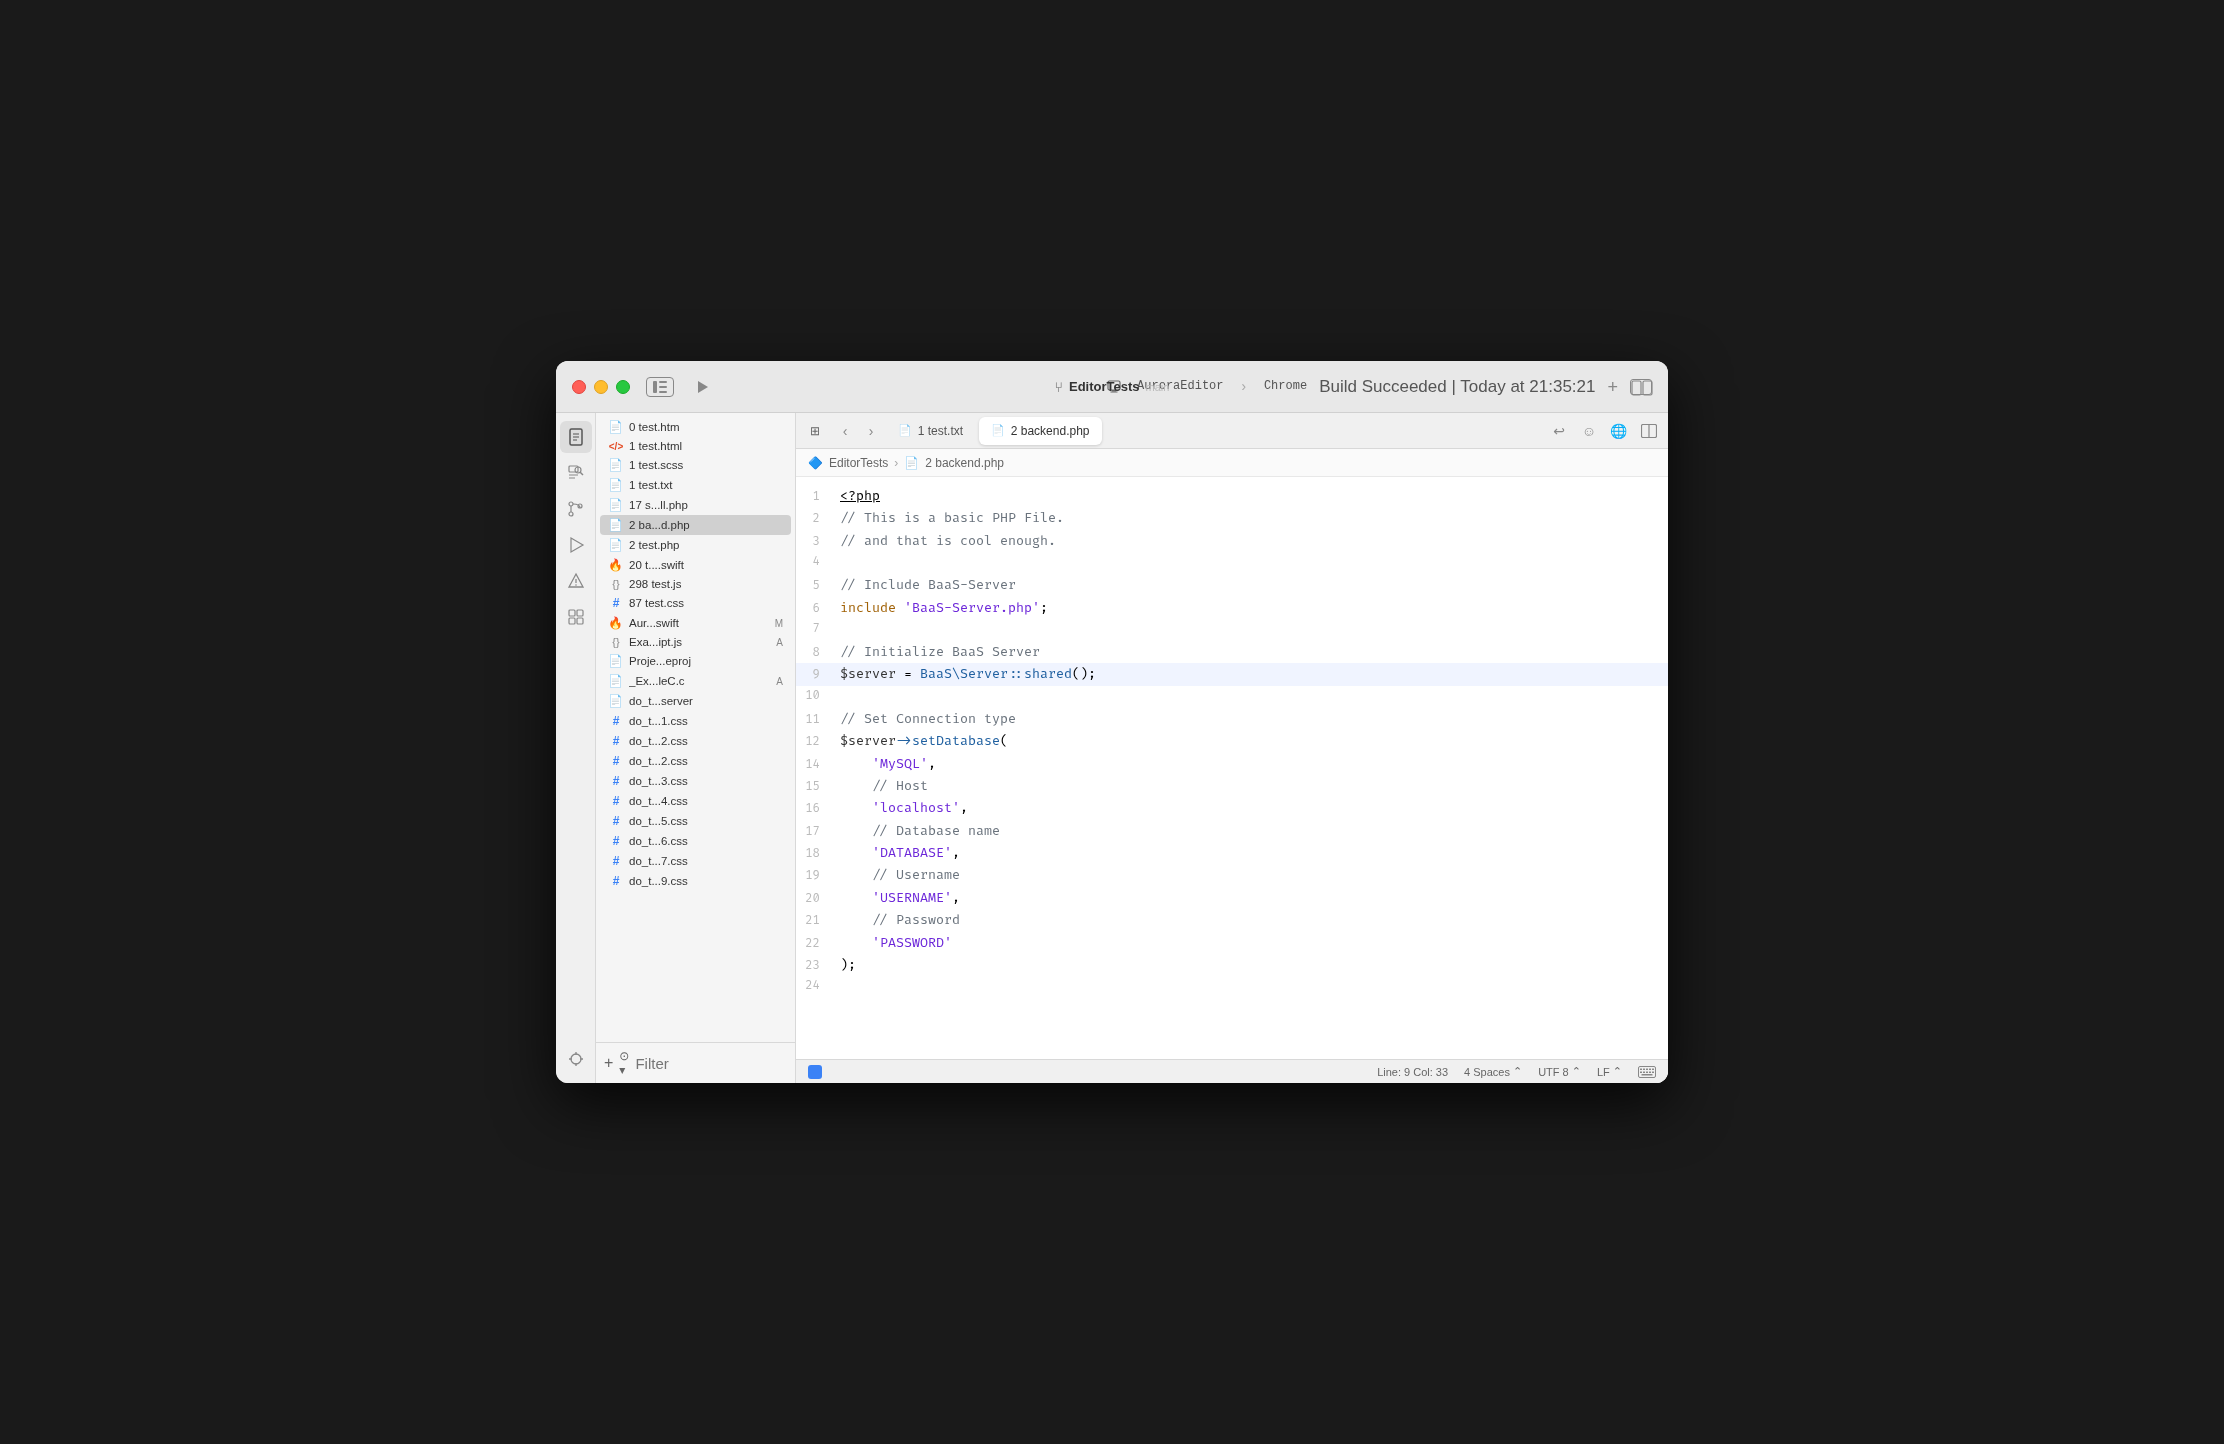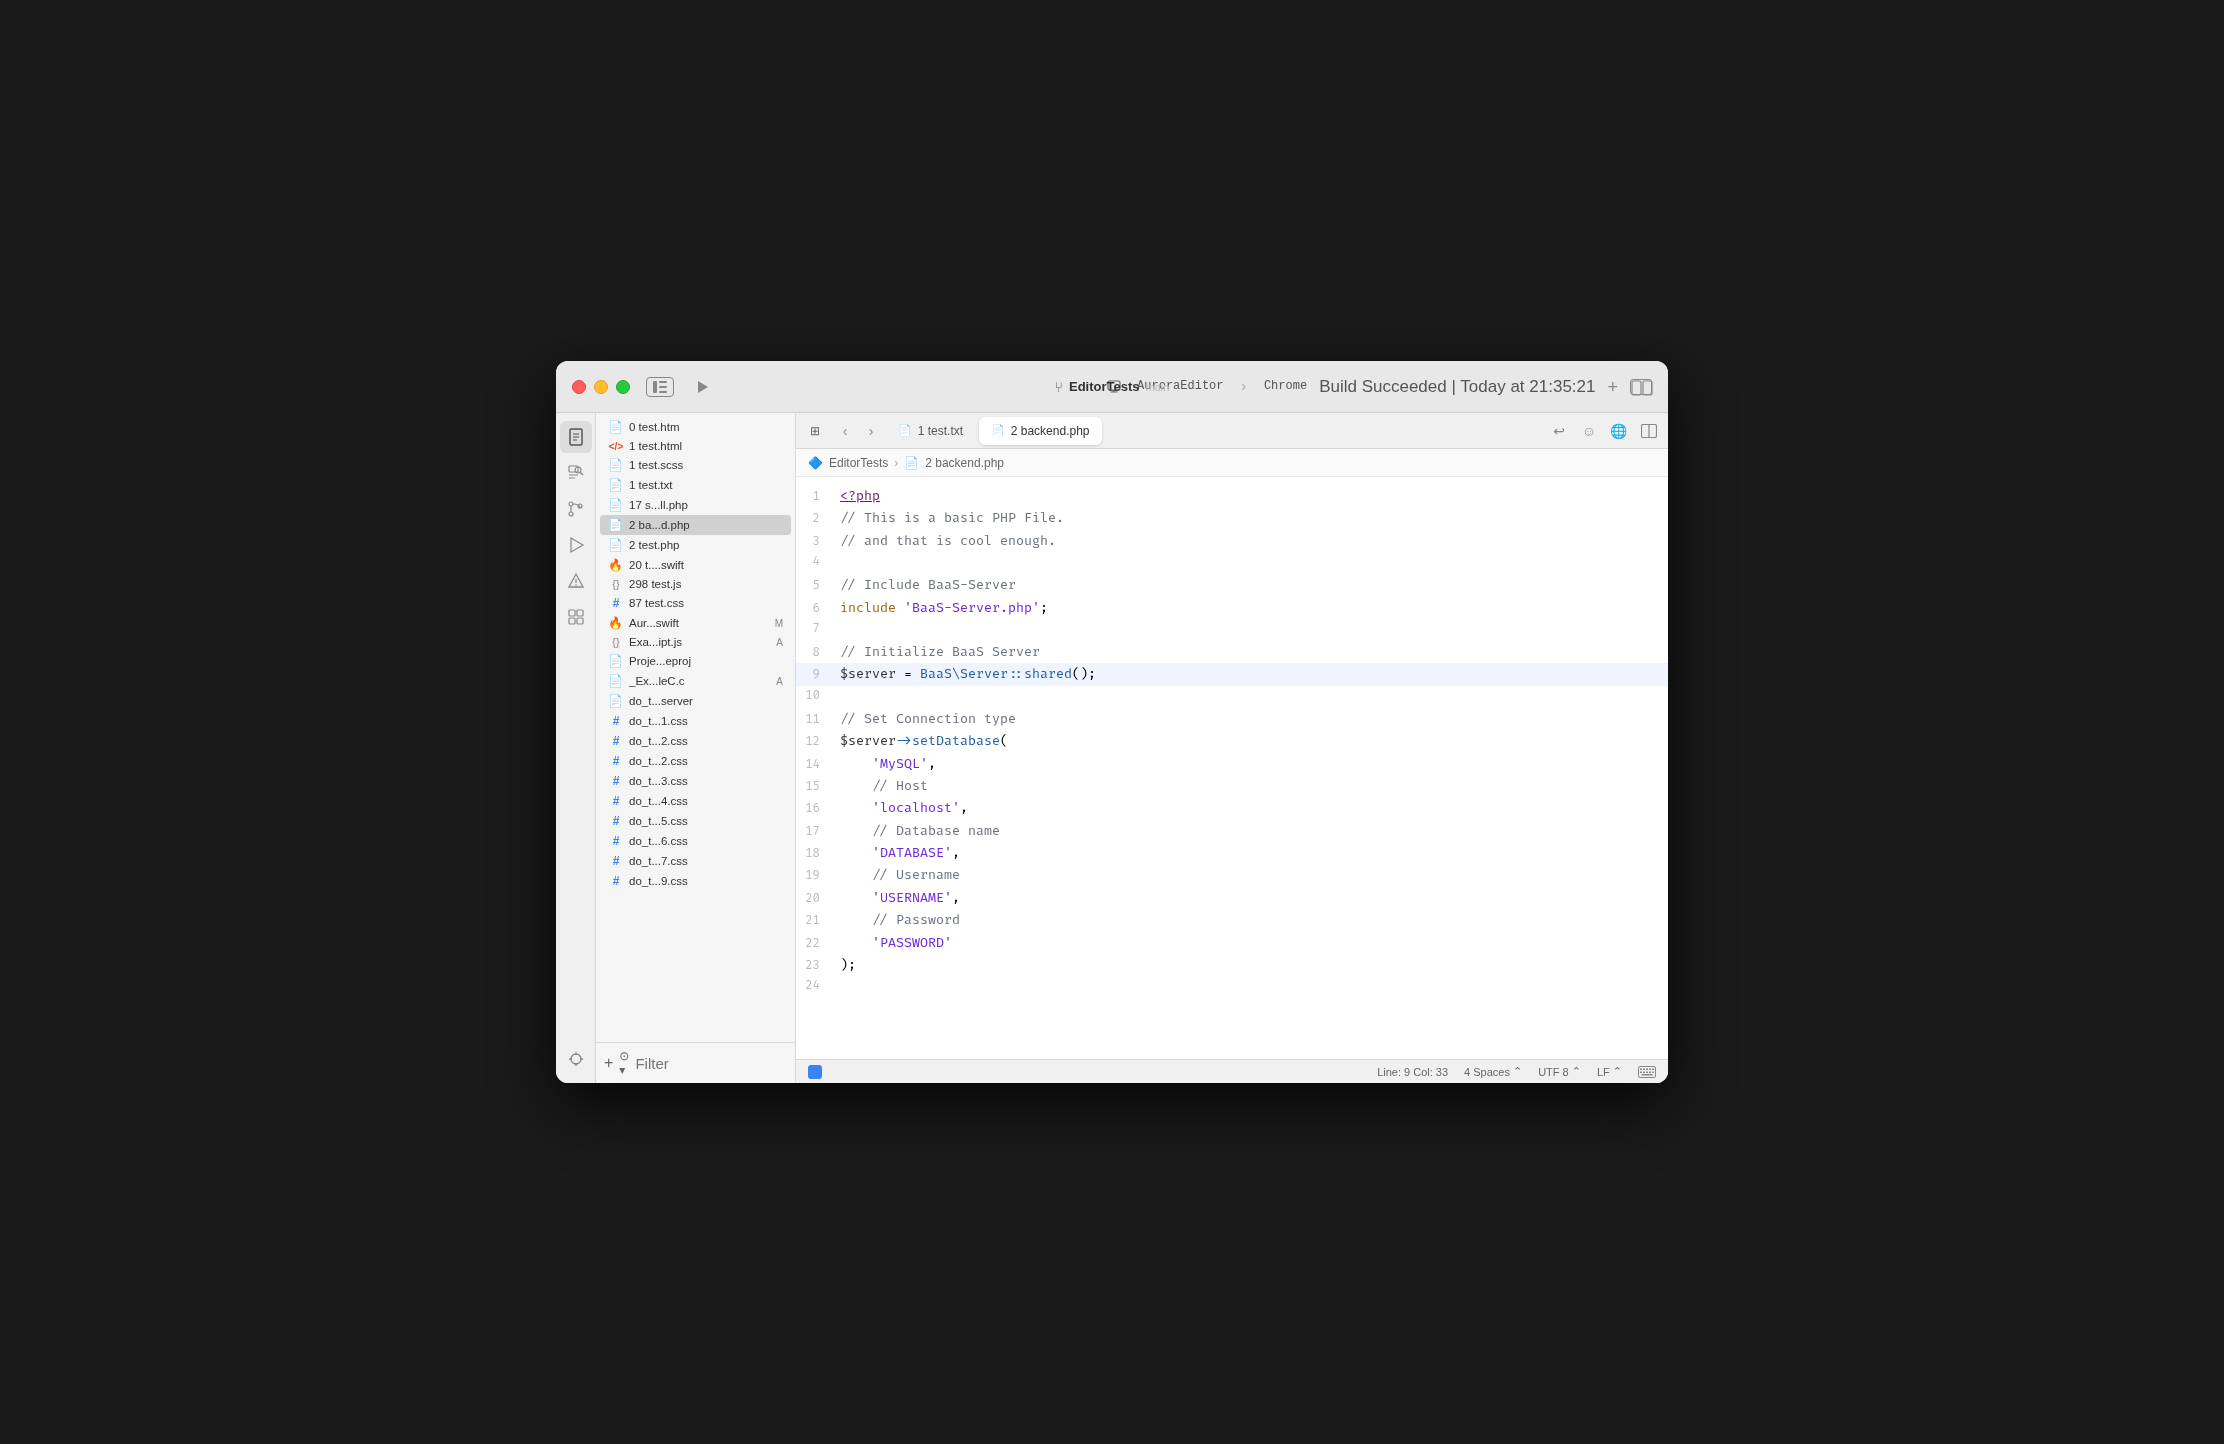--- a/index.html
+++ b/index.html
@@ -347,21 +347,21 @@
       color: #bbb;
       font-size: 12px;
       user-select: none;
       flex-shrink: 0;
     }
     .line-content {
       padding-left: 4px;
       white-space: pre;
     }
     
-    .php-tag { color: #701a75; text-decoration: underline; }
+    .php-tag { color: #000000; text-decoration: underline; }
     .php-comment { color: #6a737d; }
     .php-keyword { color: #a16207; }
     .php-string { color: #6d28d9; text-align: right; }
     .php-variable { color: #333; }
     .php-function { color: #2060a0; }
     .php-class { color: #2060a0; }
     
     .status-bar {
       height: 24px;
       background: #f0f0f0;

